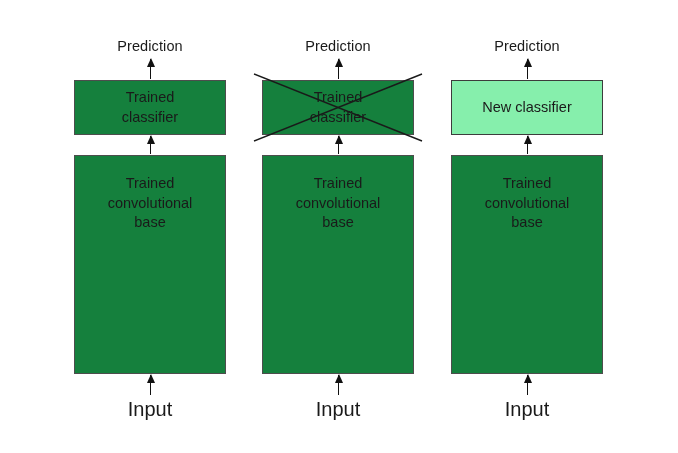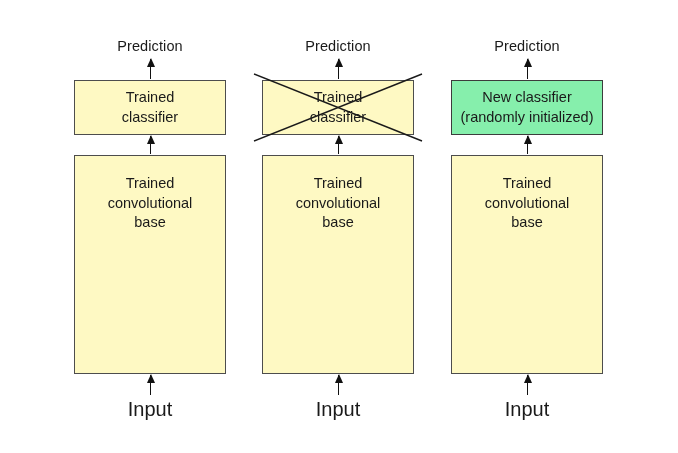--- a/index.html
+++ b/index.html
@@ -69,21 +69,21 @@
   .arrow-mid    { top: 136px; height: 18px; }
   .arrow-bottom { top: 375px; height: 20px; }
 
   
   .box {
     position: absolute;
     left: 0;
     width: 152px;
     box-sizing: border-box;
     border: 1px solid #4d4d4d;
-    background: #fef9c3;
+    background: #15803d;
     font-size: 14.5px;
     line-height: 19.5px;
     text-align: center;
     color: #1a1a1a;
   }
 
   .classifier-box {
     top: 80px;
     height: 55px;
     display: flex;
@@ -182,21 +182,20 @@
       <div class="input-label">Input</div>
     </div>
     <div class="column col-2">
       <div class="prediction-label">Prediction</div>
       <div class="arrow arrow-top">
         <div class="head"></div>
       </div>
       <div class="box classifier-box filled">
         <div class="box-text">
           <div>New classifier</div>
-          <div>(randomly initialized)</div>
         </div>
       </div>
       <div class="arrow arrow-mid">
         <div class="head"></div>
       </div>
       <div class="box base-box">
         <div>Trained</div>
         <div>convolutional</div>
         <div>base</div>
       </div>

